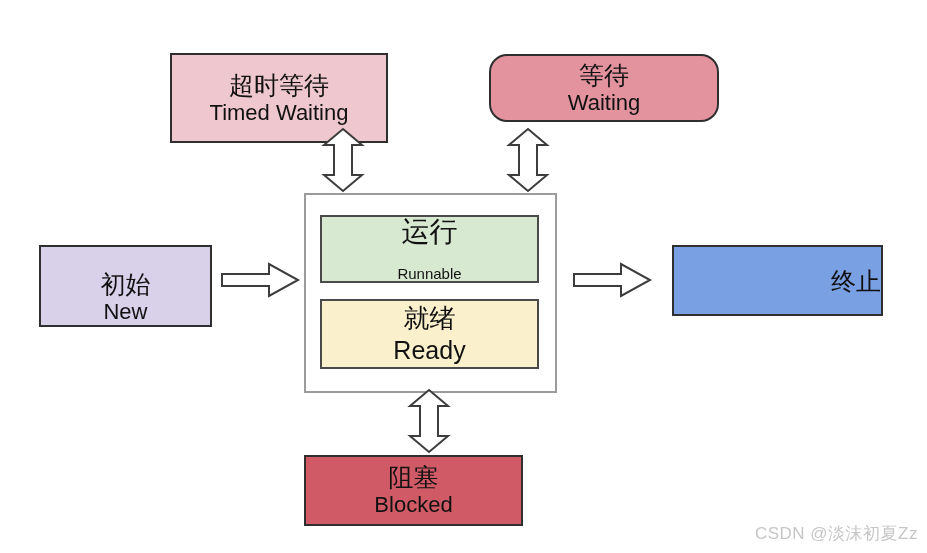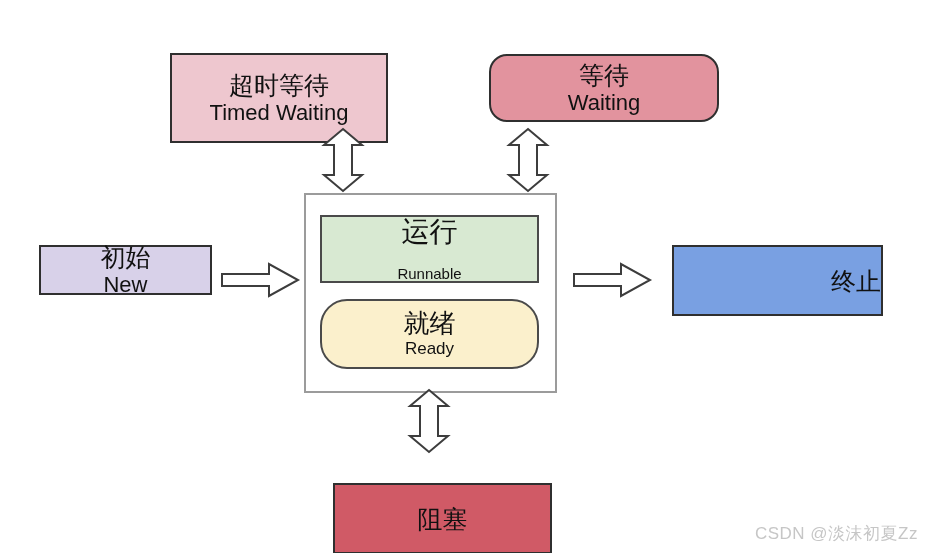--- a/index.html
+++ b/index.html
@@ -35,27 +35,27 @@
     width: 253px; height: 200px;
     background: #ffffff;
     border: 2px solid #9b9b9b;
   }
   .frame .node { border: 2px solid #4a4a4a; }
   .node-runnable { left: 14px; top: 20px; width: 219px; height: 68px; }
   .node-runnable .zh { font-size: 28px; }
   .node-runnable .en { font-size: 15px; margin-top: 16px; }
   .node-ready { left: 14px; top: 104px; width: 219px; height: 70px; }
   .node-ready .zh { font-size: 26px; }
-  .node-ready .en { font-size: 17px; }
+  .node-ready .en { font-size: 25px; }
 
   .node-timed-waiting { left: 170px; top: 53px;  width: 218px; height: 90px; }
   .node-waiting       { left: 489px; top: 54px;  width: 230px; height: 68px; border-radius: 18px; }
-  .node-new           { left: 39px;  top: 245px; width: 173px; height: 50px; }
+  .node-new           { left: 39px;  top: 245px; width: 173px; height: 82px; justify-content: flex-end; }
   .node-terminated    { left: 672px; top: 245px; width: 211px; height: 71px; align-items: flex-end; }
-  .node-blocked       { left: 333px; top: 455px; width: 219px; height: 71px; margin-top: 28px; }
+  .node-blocked       { left: 304px; top: 455px; width: 219px; height: 71px; }
 
   .arrow { position: absolute; }
   .arrow polygon { fill: #ffffff; stroke: #3d3d3d; stroke-width: 2; stroke-linejoin: miter; }
 
   .arrow-right-1 { left: 221px; top: 261px; }
   .arrow-right-2 { left: 573px; top: 261px; }
   .arrow-v-left  { left: 321px; top: 127px; }
   .arrow-v-right { left: 506px; top: 127px; }
   .arrow-v-bottom{ left: 407px; top: 388px; }
 
@@ -86,32 +86,33 @@
   <div class="node node-new" style="background-color: rgb(216, 209, 233);">
     <div class="zh">初始</div>
     <div class="en">New</div>
   </div>
 
   <div class="frame">
     <div class="node node-runnable" style="background-color: rgb(216, 233, 210);">
       <div class="zh">运行</div>
       <div class="en">Runnable</div>
     </div>
-    <div class="node node-ready" style="background-color: rgb(251, 240, 204); border-radius: 27px;">
+    <div class="node node-ready" style="background-color: rgb(251, 240, 204);">
       <div class="zh">就绪</div>
       <div class="en">Ready</div>
     </div>
   </div>
 
   <div class="node node-terminated" style="background-color: rgb(121, 160, 226);">
     <div class="zh">终止</div>
   </div>
 
   <div class="node node-blocked" style="background-color: rgb(208, 90, 102);">
     <div class="zh">阻塞</div>
+    <div class="en">Blocked</div>
   </div>
 
   <svg class="arrow arrow-right-1" width="80" height="38" viewBox="0 0 80 38">
     <polygon points="1,13 48,13 48,3 77,19 48,35 48,25 1,25"></polygon>
   </svg>
 
   <svg class="arrow arrow-right-2" width="80" height="38" viewBox="0 0 80 38">
     <polygon points="1,13 48,13 48,3 77,19 48,35 48,25 1,25"></polygon>
   </svg>
 

